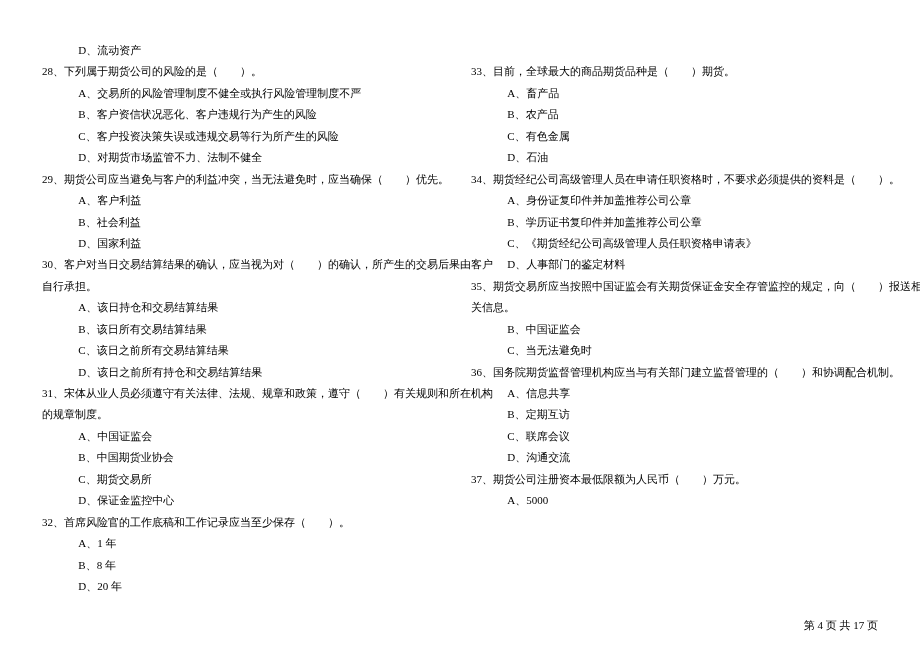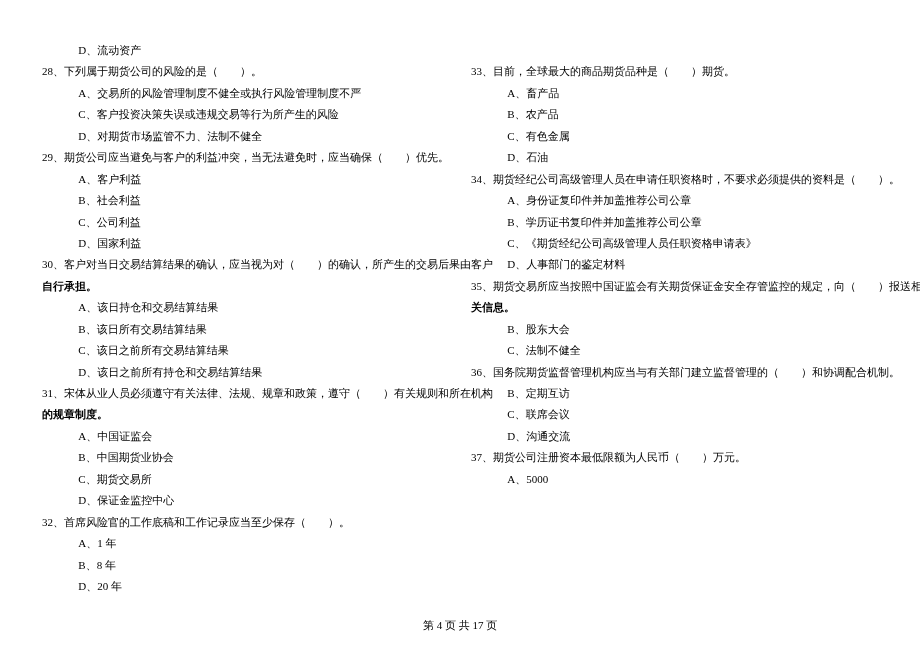--- a/index.html
+++ b/index.html
@@ -15,45 +15,45 @@
     }
     .columns {
       column-count: 2;
       column-gap: 22px;
       column-fill: auto;
       height: 560px;
     }
     .line { white-space: pre; }
     .opt { padding-left: 3.3em; }
     .q { }
-    .qcont { padding-left: 0; font-weight: bold; }
+    .qcont { padding-left: 0; }
     .footer {
       position: absolute;
       bottom: 14px;
       width: 836px;
-      text-align: center;
+      text-align: right;
       font-size: 11px;
     }
   </style>
 </head>
 <body>
 
 <div class="columns">
 
   <div class="line opt">D、流动资产</div>
 
   <div class="line q">28、下列属于期货公司的风险的是（　　）。</div>
   <div class="line opt">A、交易所的风险管理制度不健全或执行风险管理制度不严</div>
+  <div class="line opt">B、客户资信状况恶化、客户违规行为产生的风险</div>
   <div class="line opt">C、客户投资决策失误或违规交易等行为所产生的风险</div>
   <div class="line opt">D、对期货市场监管不力、法制不健全</div>
 
   <div class="line q">29、期货公司应当避免与客户的利益冲突，当无法避免时，应当确保（　　）优先。</div>
   <div class="line opt">A、客户利益</div>
   <div class="line opt">B、社会利益</div>
-  <div class="line opt">C、公司利益</div>
   <div class="line opt">D、国家利益</div>
 
   <div class="line q">30、客户对当日交易结算结果的确认，应当视为对（　　）的确认，所产生的交易后果由客户</div>
   <div class="line qcont">自行承担。</div>
   <div class="line opt">A、该日持仓和交易结算结果</div>
   <div class="line opt">B、该日所有交易结算结果</div>
   <div class="line opt">C、该日之前所有交易结算结果</div>
   <div class="line opt">D、该日之前所有持仓和交易结算结果</div>
 
   <div class="line q">31、宋体从业人员必须遵守有关法律、法规、规章和政策，遵守（　　）有关规则和所在机构</div>
@@ -78,24 +78,25 @@
   <div class="line opt">D、石油</div>
 
   <div class="line q">34、期货经纪公司高级管理人员在申请任职资格时，不要求必须提供的资料是（　　）。</div>
   <div class="line opt">A、身份证复印件并加盖推荐公司公章</div>
   <div class="line opt">B、学历证书复印件并加盖推荐公司公章</div>
   <div class="line opt">C、《期货经纪公司高级管理人员任职资格申请表》</div>
   <div class="line opt">D、人事部门的鉴定材料</div>
 
   <div class="line q">35、期货交易所应当按照中国证监会有关期货保证金安全存管监控的规定，向（　　）报送相</div>
   <div class="line qcont">关信息。</div>
-  <div class="line opt">B、股东大会</div>
-  <div class="line opt">C、法制不健全</div>
+  <div class="line opt">B、中国证监会</div>
+  <div class="line opt">C、当无法避免时</div>
 
   <div class="line q">36、国务院期货监督管理机构应当与有关部门建立监督管理的（　　）和协调配合机制。</div>
+  <div class="line opt">A、信息共享</div>
   <div class="line opt">B、定期互访</div>
   <div class="line opt">C、联席会议</div>
   <div class="line opt">D、沟通交流</div>
 
   <div class="line q">37、期货公司注册资本最低限额为人民币（　　）万元。</div>
   <div class="line opt">A、5000</div>
 
 </div>
 
 <div class="footer">第 4 页 共 17 页</div>

